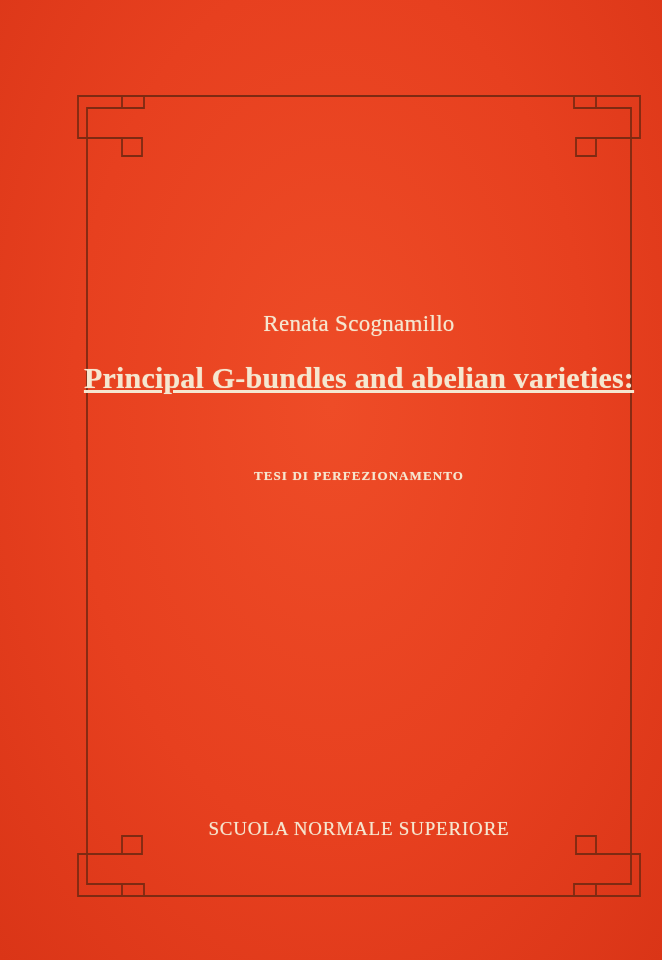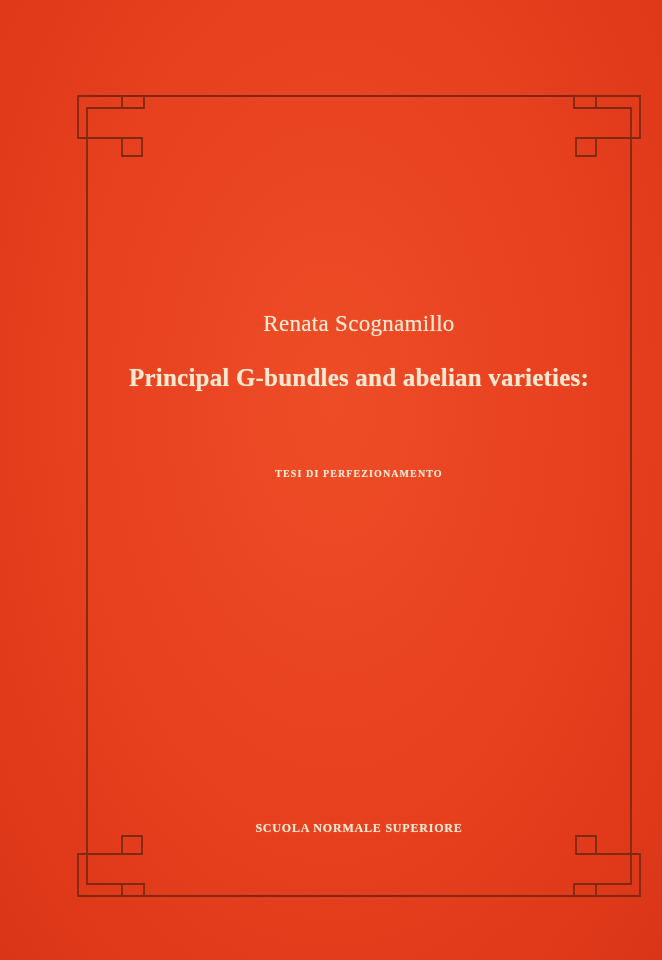--- a/index.html
+++ b/index.html
@@ -42,41 +42,42 @@
     left: 0; right: 0;
     top: 311px;
     font-size: 23px;
     letter-spacing: 0.3px;
     text-shadow: 0 0 1px rgba(255,240,220,0.55);
   }
   .title {
     position: absolute;
     left: 0; right: 0;
     top: 361px;
-    font-size: 25px;
+    font-size: 30px;
     font-weight: bold;
     line-height: 33px;
     letter-spacing: 0.2px;
     text-shadow: 0 0 1px rgba(255,240,220,0.55);
+    text-decoration: underline;
   }
   .subtitle {
     position: absolute;
     left: 0; right: 0;
     top: 468px;
-    font-size: 10px;
+    font-size: 13px;
     font-weight: bold;
     letter-spacing: 1.1px;
     text-shadow: 0 0 1px rgba(255,240,220,0.5);
   }
   .publisher {
     position: absolute;
     left: 0; right: 0;
     top: 816px;
-    font-size: 12px;
-    font-weight: bold;
+    font-size: 19px;
+    font-weight: normal;
     letter-spacing: 0.8px;
     line-height: 25px;
     text-shadow: 0 0 1px rgba(255,240,220,0.5);
   }
 </style>
 </head>
 <body>
 
 <div class="cover">
 

